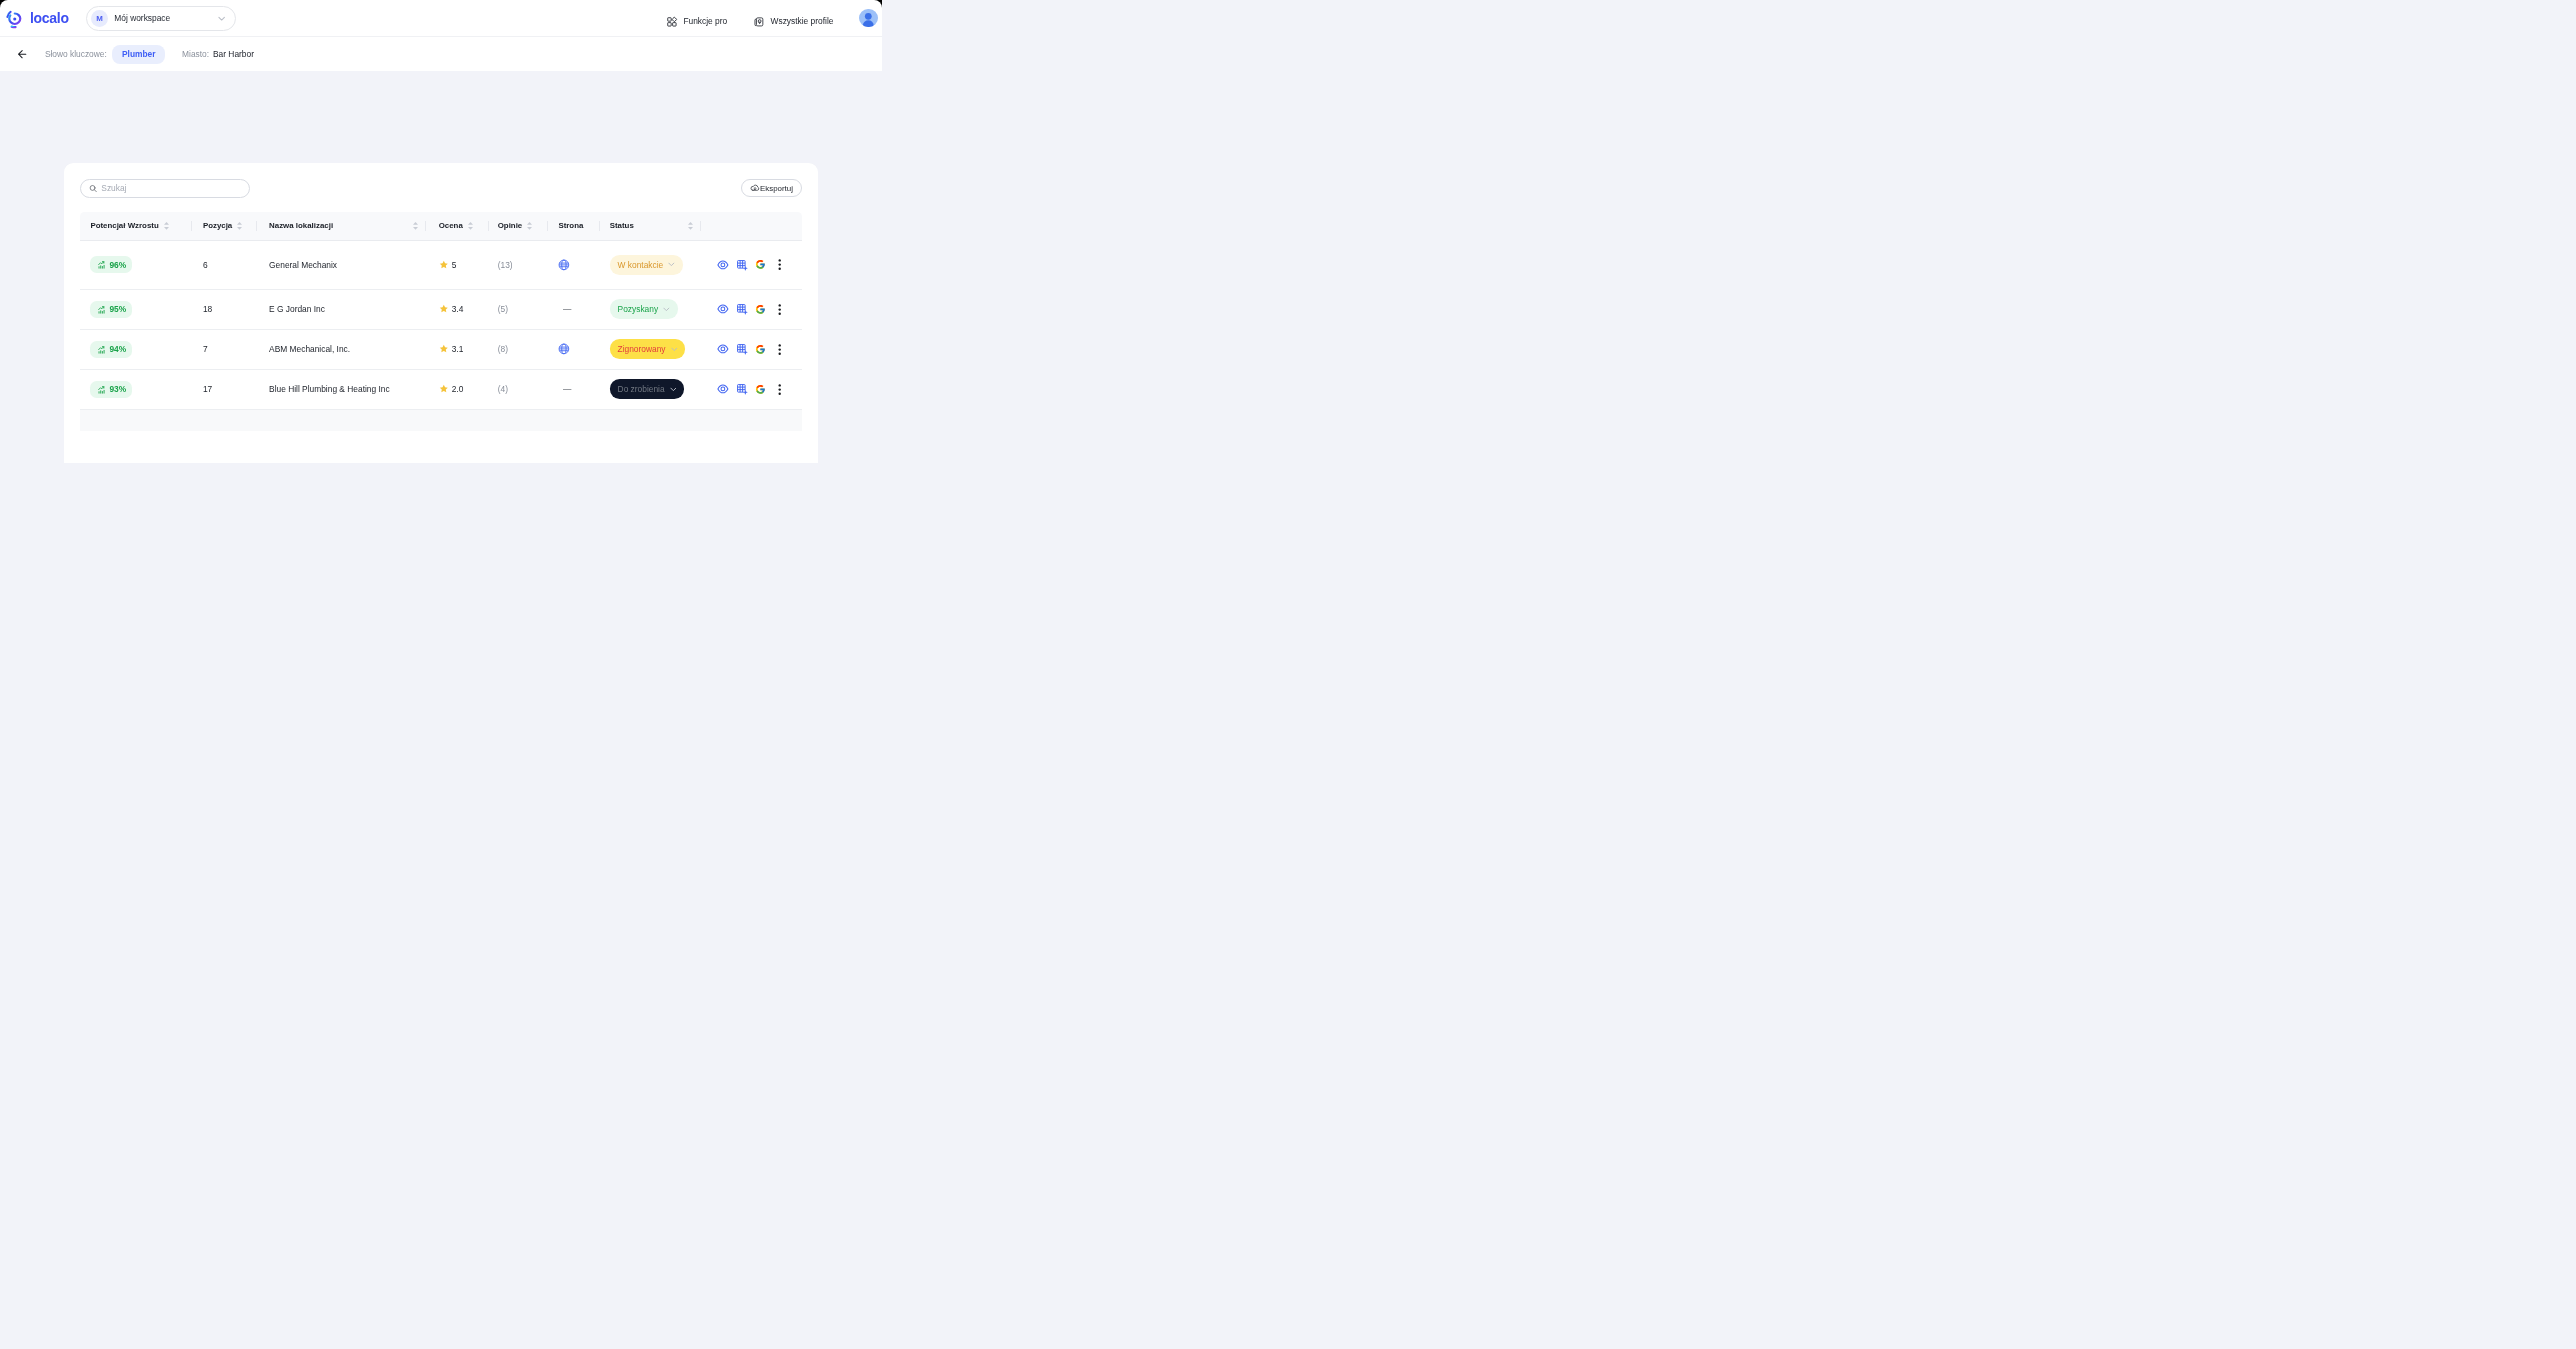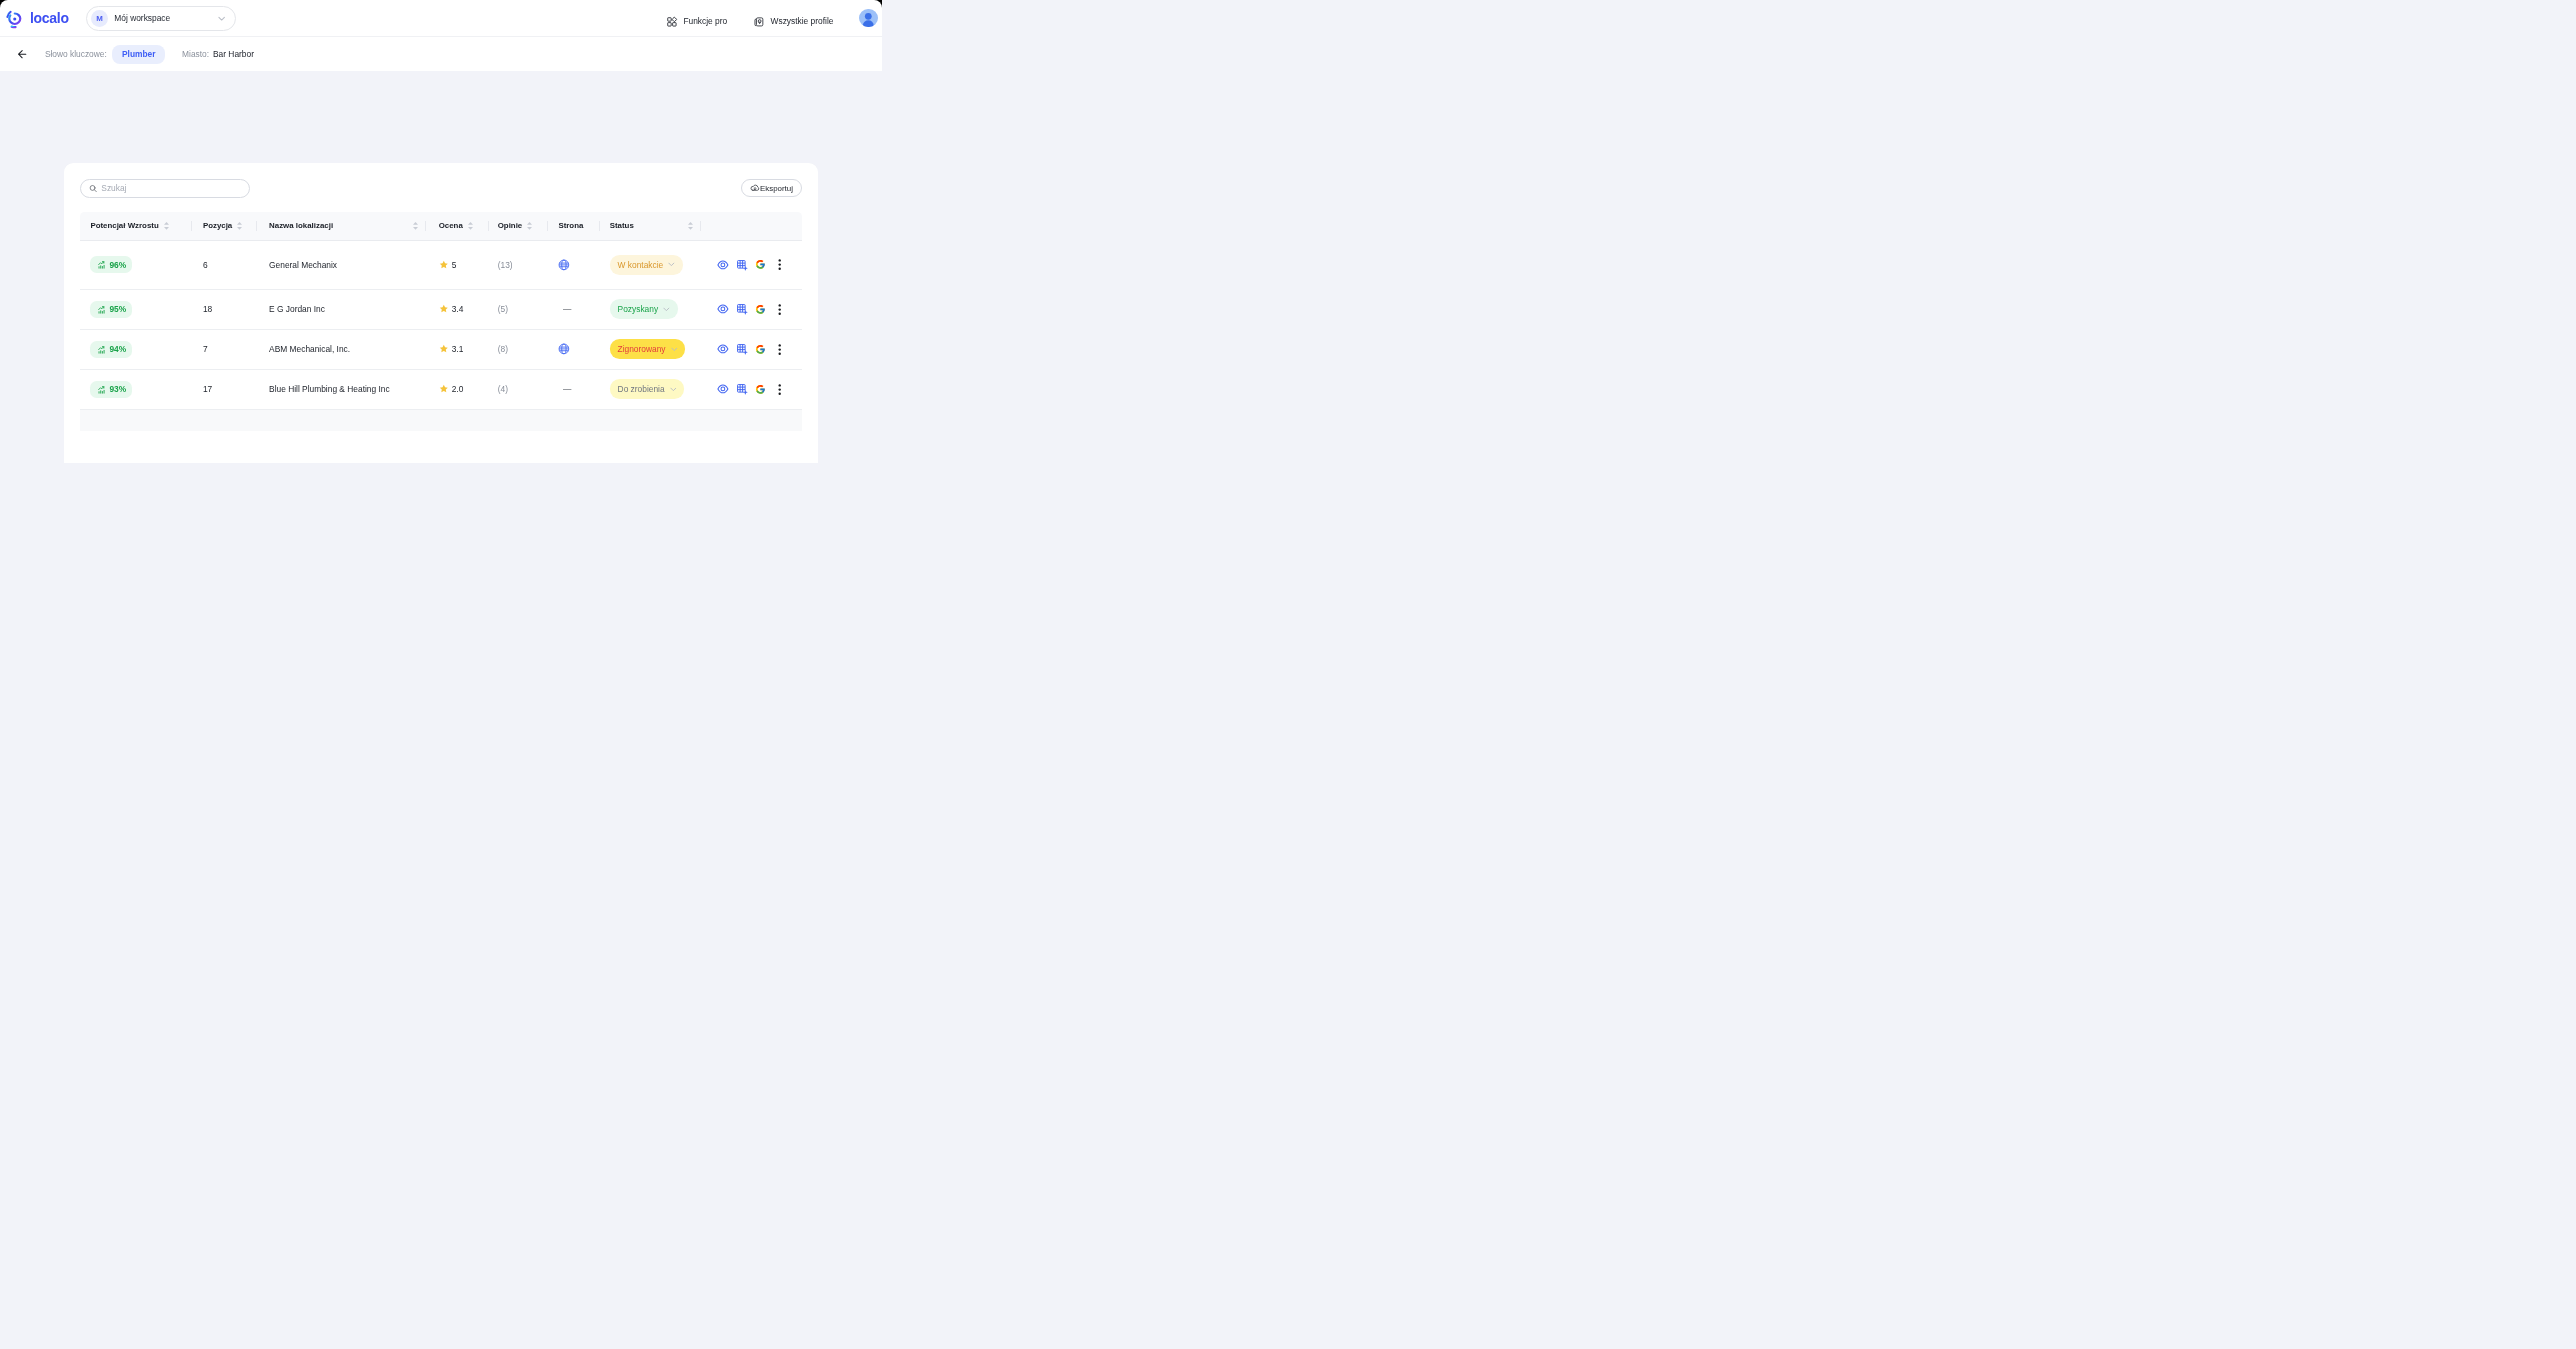--- a/index.html
+++ b/index.html
@@ -84,21 +84,21 @@
   .pot-pill{display:inline-flex;align-items:center;gap:3.9px;background:var(--green-bg);color:var(--green);
     font-weight:700;font-size:8.4px;padding:3.4px 6.2px;border-radius:6.7px;}
   .rating{display:flex;align-items:center;gap:3.4px;}
   .reviews{color:#878d98;}
   .dash{color:#5f646c;padding-left:4.5px;}
   .status{display:inline-flex;align-items:center;gap:5px;border:none;border-radius:9.6px;
     padding:5px 7.9px;font-size:8.4px;cursor:pointer;font-family:inherit;}
   .st-contact{background:#fdf5dc;color:#d9972b;}
   .st-won{background:#e6f8ed;color:#1aa34a;}
   .st-ignored{background:#fde047;color:#e23c3c;}
-  .st-todo{background:#fef9c3;color:#717781;}
+  .st-todo{background:#0f172a;color:#717781;}
   .actions{display:flex;align-items:center;gap:7.3px;padding-left:16.3px;}
   .icon-btn{border:none;background:transparent;cursor:pointer;padding:0;display:flex;align-items:center;}
   .kebab{margin-left:4.5px;}
   .note-row{background:#f8f9fa;height:47px;position:relative;padding:9px 11.2px;border-top:0.6px solid var(--row-line);}
   .note-text{font-size:8.4px;color:#6f757e;}
   .note-edit{position:absolute;right:12.4px;top:7.9px;}
   .note-more{position:absolute;right:10px;bottom:7.9px;border:none;background:transparent;color:#3c5bf6;
     font-size:8.4px;font-weight:500;cursor:pointer;font-family:inherit;}
   .bottom-strip{background:#f8f9fa;height:22.5px;border-top:0.6px solid var(--row-line);}
 </style>

